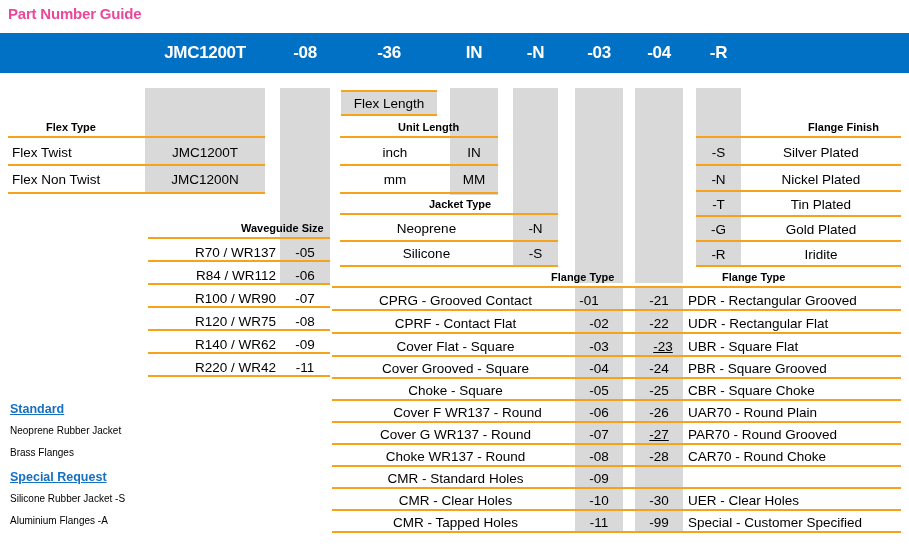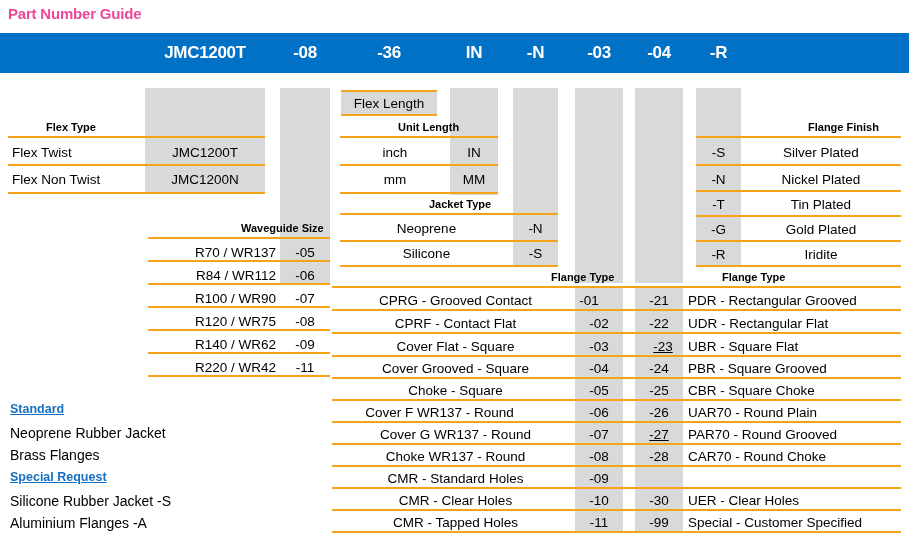--- a/index.html
+++ b/index.html
@@ -55,21 +55,21 @@
     font-size:13.5px;color:#000;
     border-top:2px solid #f5a31a;border-bottom:2px solid #f5a31a;
   }
 
   
   .note-h{
     position:absolute;font-size:12.5px;font-weight:bold;color:#1570c0;
     text-decoration:underline;white-space:nowrap;
   }
   .note-t{
-    position:absolute;font-size:14px;color:#000;white-space:nowrap;
+    position:absolute;font-size:10px;color:#000;white-space:nowrap;
   }
 </style>
 </head>
 <body>
 
 <div id="stage">
 
   <div class="page-title">Part Number Guide</div>
 
   <div class="pn-bar">
@@ -186,21 +186,21 @@
   <div class="cell c" style="left:635px;top:358px;width:48px;">-24</div>
   <div class="cell l" style="left:688px;top:358px;width:215px;">PBR - Square Grooved</div>
 
   <div class="hline" style="left:332px;top:377px;width:569px;"></div>
   <div class="cell c" style="left:336px;top:380px;width:239px;">Choke - Square</div>
   <div class="cell c" style="left:575px;top:380px;width:48px;">-05</div>
   <div class="cell c" style="left:635px;top:380px;width:48px;">-25</div>
   <div class="cell l" style="left:688px;top:380px;width:215px;">CBR - Square Choke</div>
 
   <div class="hline" style="left:332px;top:399px;width:569px;"></div>
-  <div class="cell c" style="left:320px;top:402px;width:239px;text-align:center;">Cover F  WR137 - Round</div>
+  <div class="cell c" style="left:348px;top:402px;width:239px;text-align:center;">Cover F  WR137 - Round</div>
   <div class="cell c" style="left:575px;top:402px;width:48px;">-06</div>
   <div class="cell c" style="left:635px;top:402px;width:48px;">-26</div>
   <div class="cell l" style="left:688px;top:402px;width:215px;">UAR70 - Round Plain</div>
 
   <div class="hline" style="left:332px;top:421px;width:569px;"></div>
   <div class="cell c" style="left:336px;top:424px;width:239px;">Cover G WR137 -  Round</div>
   <div class="cell c" style="left:575px;top:424px;width:48px;">-07</div>
   <div class="cell c" style="left:635px;top:424px;width:48px;text-decoration:underline;">-27</div>
   <div class="cell l" style="left:688px;top:424px;width:215px;">PAR70 - Round Grooved</div>
 

